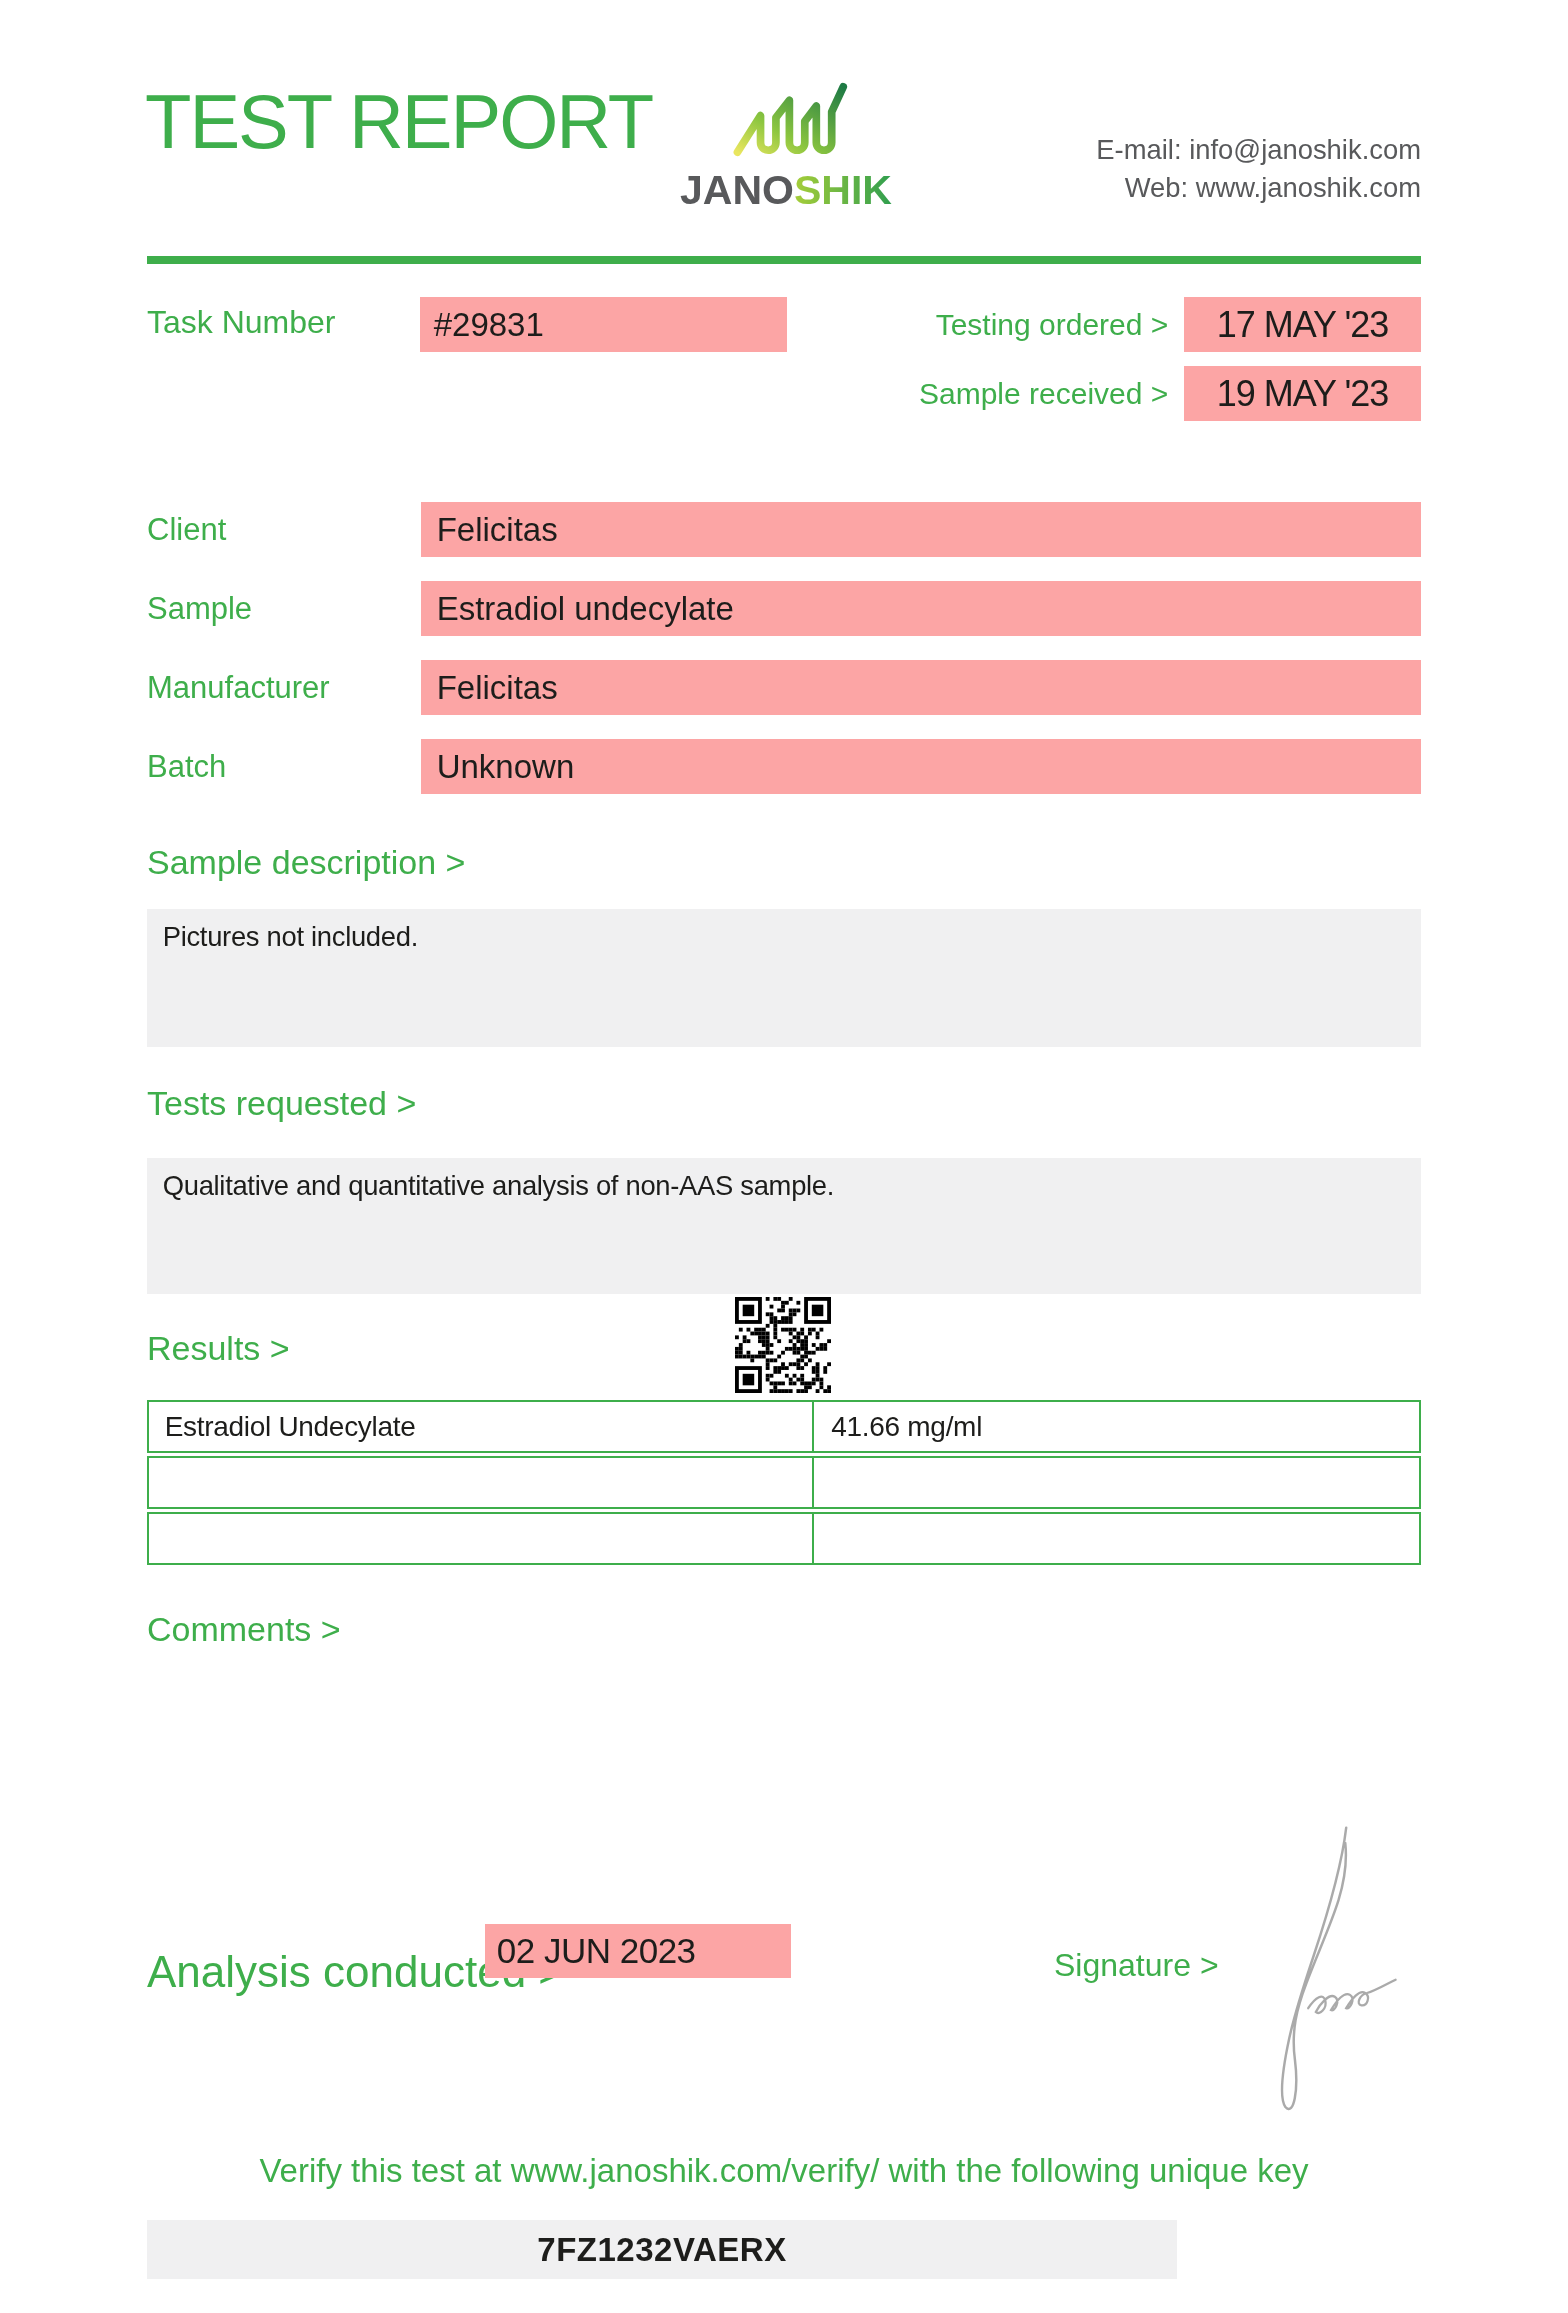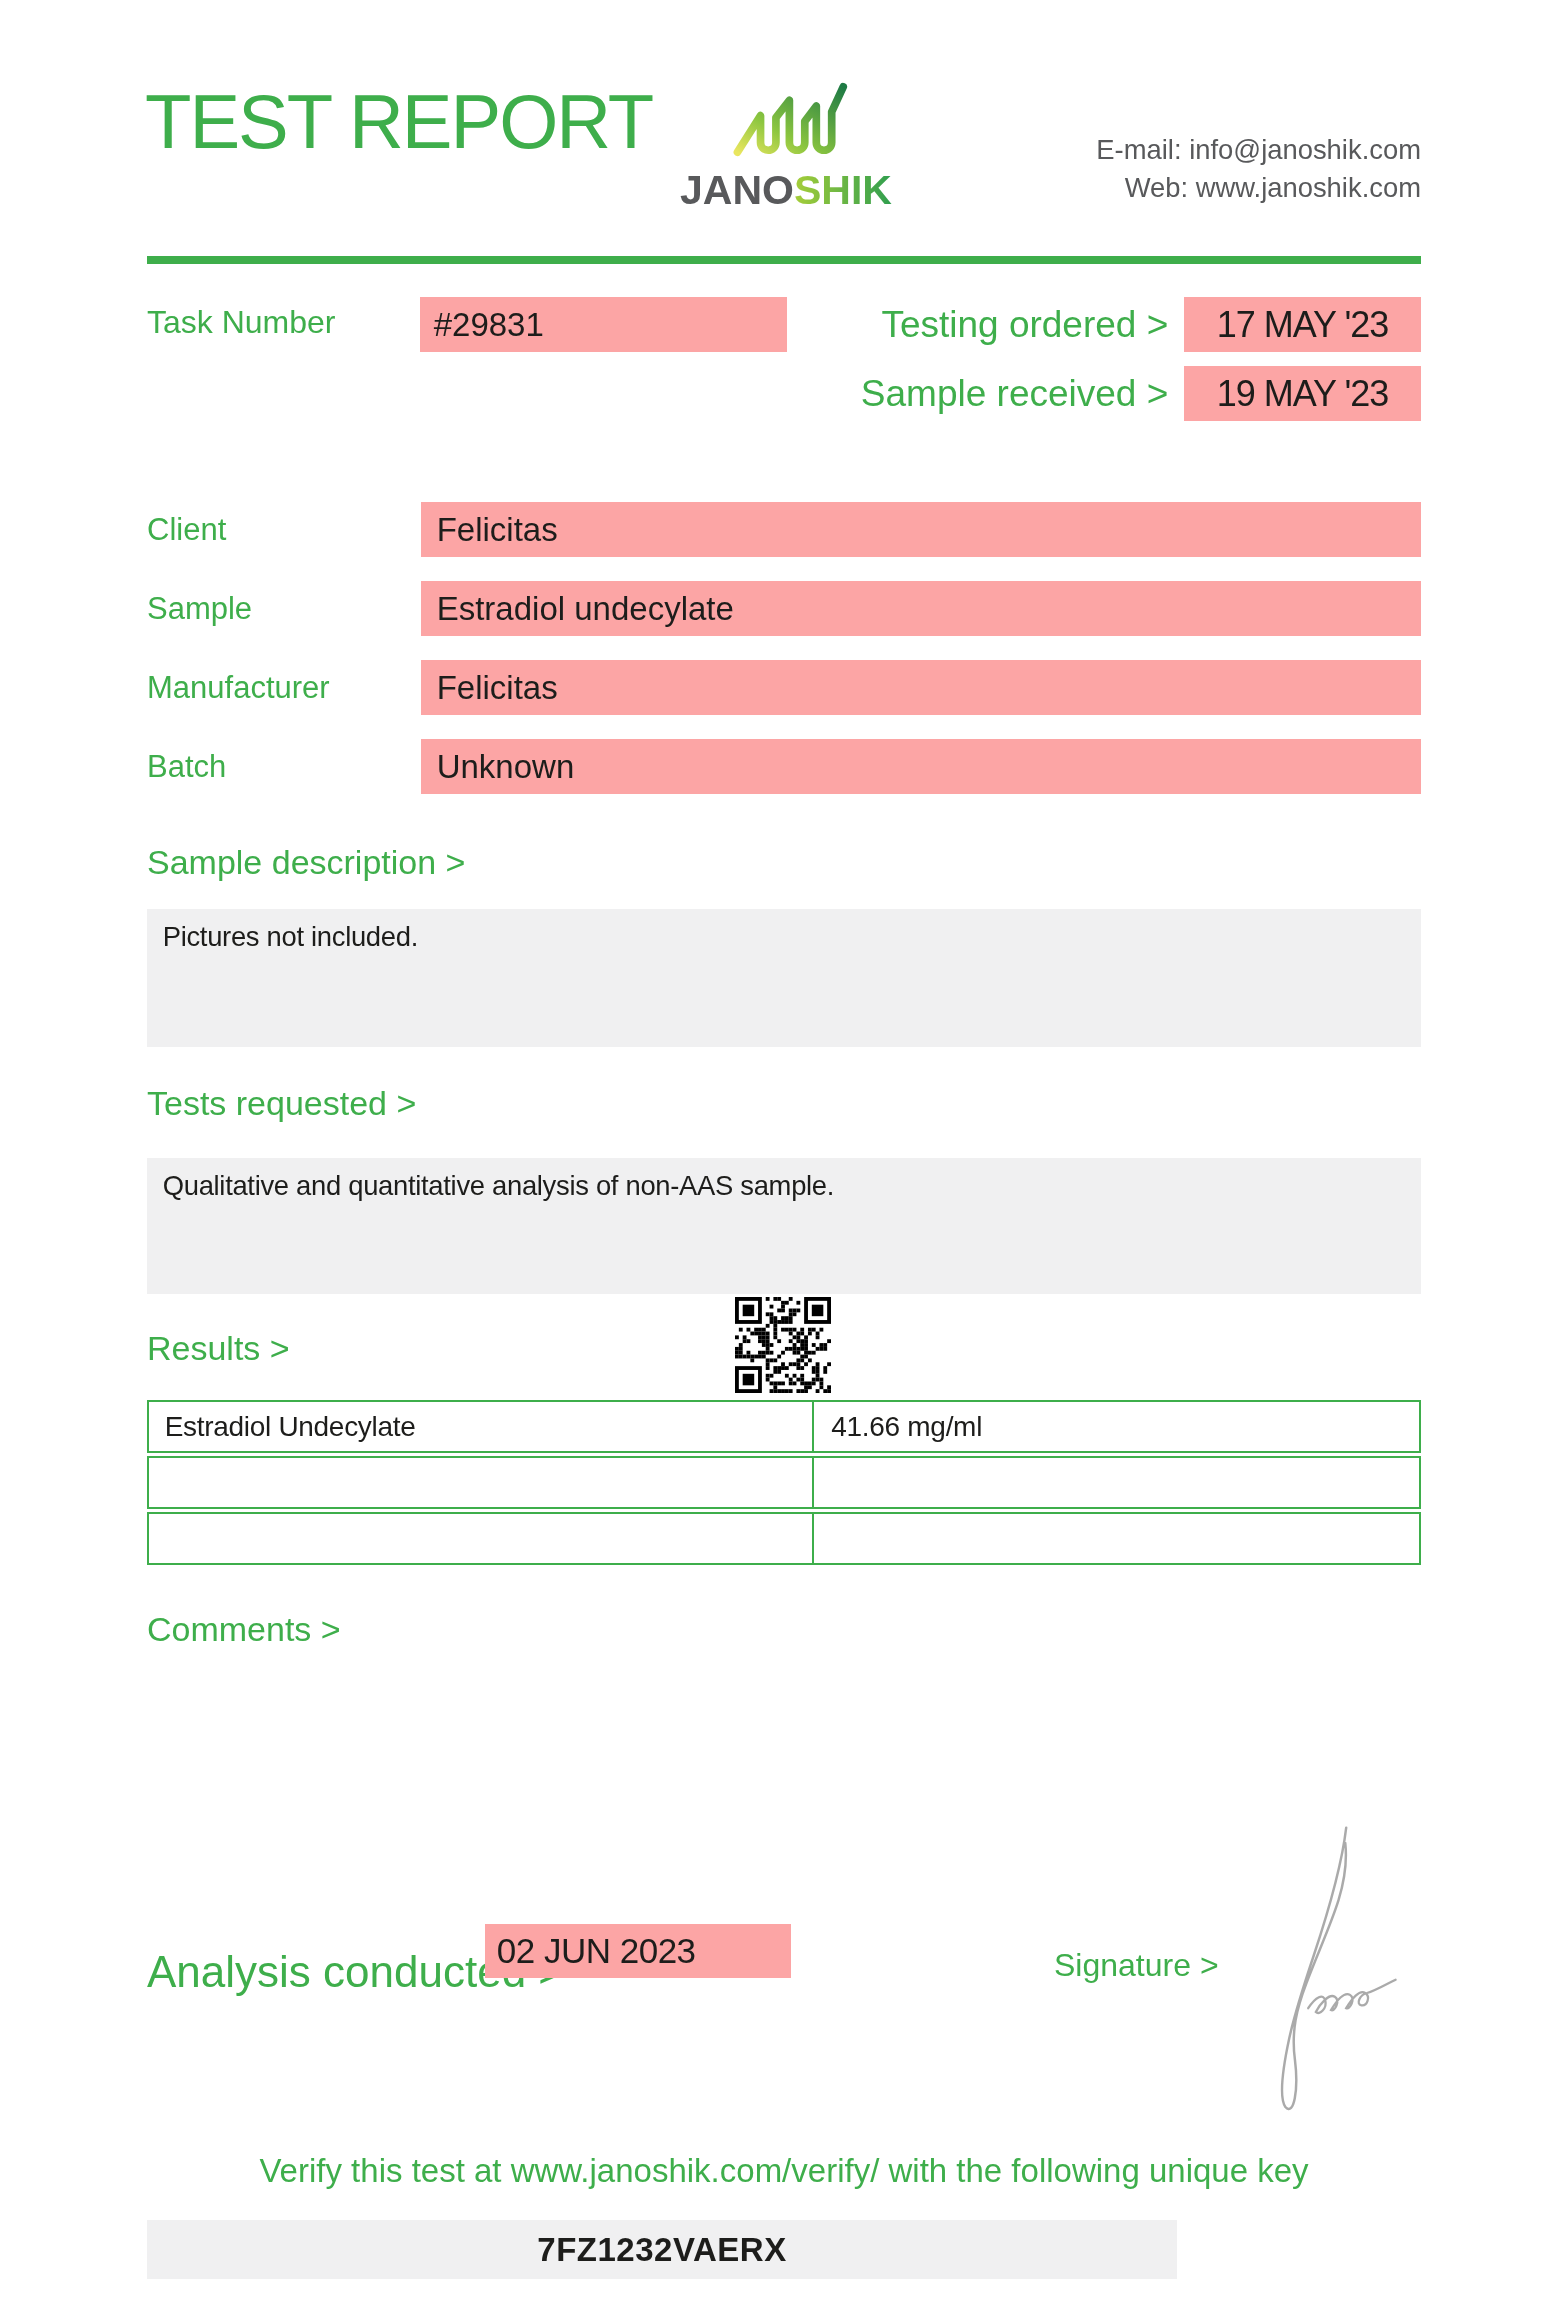--- a/index.html
+++ b/index.html
@@ -19,21 +19,21 @@
   .contact{position:absolute;right:147px;top:131px;text-align:right;color:#58595b;font-size:27.4px;line-height:38px;}
   .rule{position:absolute;left:147px;top:256px;width:1274px;height:7.8px;background:#3eae4b;}
 
   .lbl{color:#3eae4b;}
   .valbox{background:#fca5a5;display:flex;align-items:center;}
 
   .task-label{position:absolute;left:147px;top:304px;font-size:32px;}
   .task-box{position:absolute;left:420px;top:297px;width:367px;height:55px;font-size:33px;padding-left:13.7px;box-sizing:border-box;}
 
   .date-row{position:absolute;right:147px;display:flex;align-items:center;height:55px;}
-  .date-row .lbl{font-size:37px;margin-right:15.7px;white-space:nowrap;}
+  .date-row .lbl{font-size:30px;margin-right:15.7px;white-space:nowrap;}
   .date-box{width:237px;height:55px;font-size:36px;justify-content:center;letter-spacing:-1px;}
   .date-row1{top:297px;}
   .date-row2{top:366px;}
 
   .info{position:absolute;left:147px;top:502px;width:1274px;display:flex;flex-direction:column;gap:24px;}
   .info-row{display:flex;height:55px;}
   .info-row .lbl{width:274px;font-size:31px;line-height:55px;}
   .info-row .valbox{flex:1;font-size:33px;padding-left:15.7px;}
 
   .sec-heading{position:absolute;left:147px;font-size:34px;color:#3eae4b;white-space:nowrap;}

